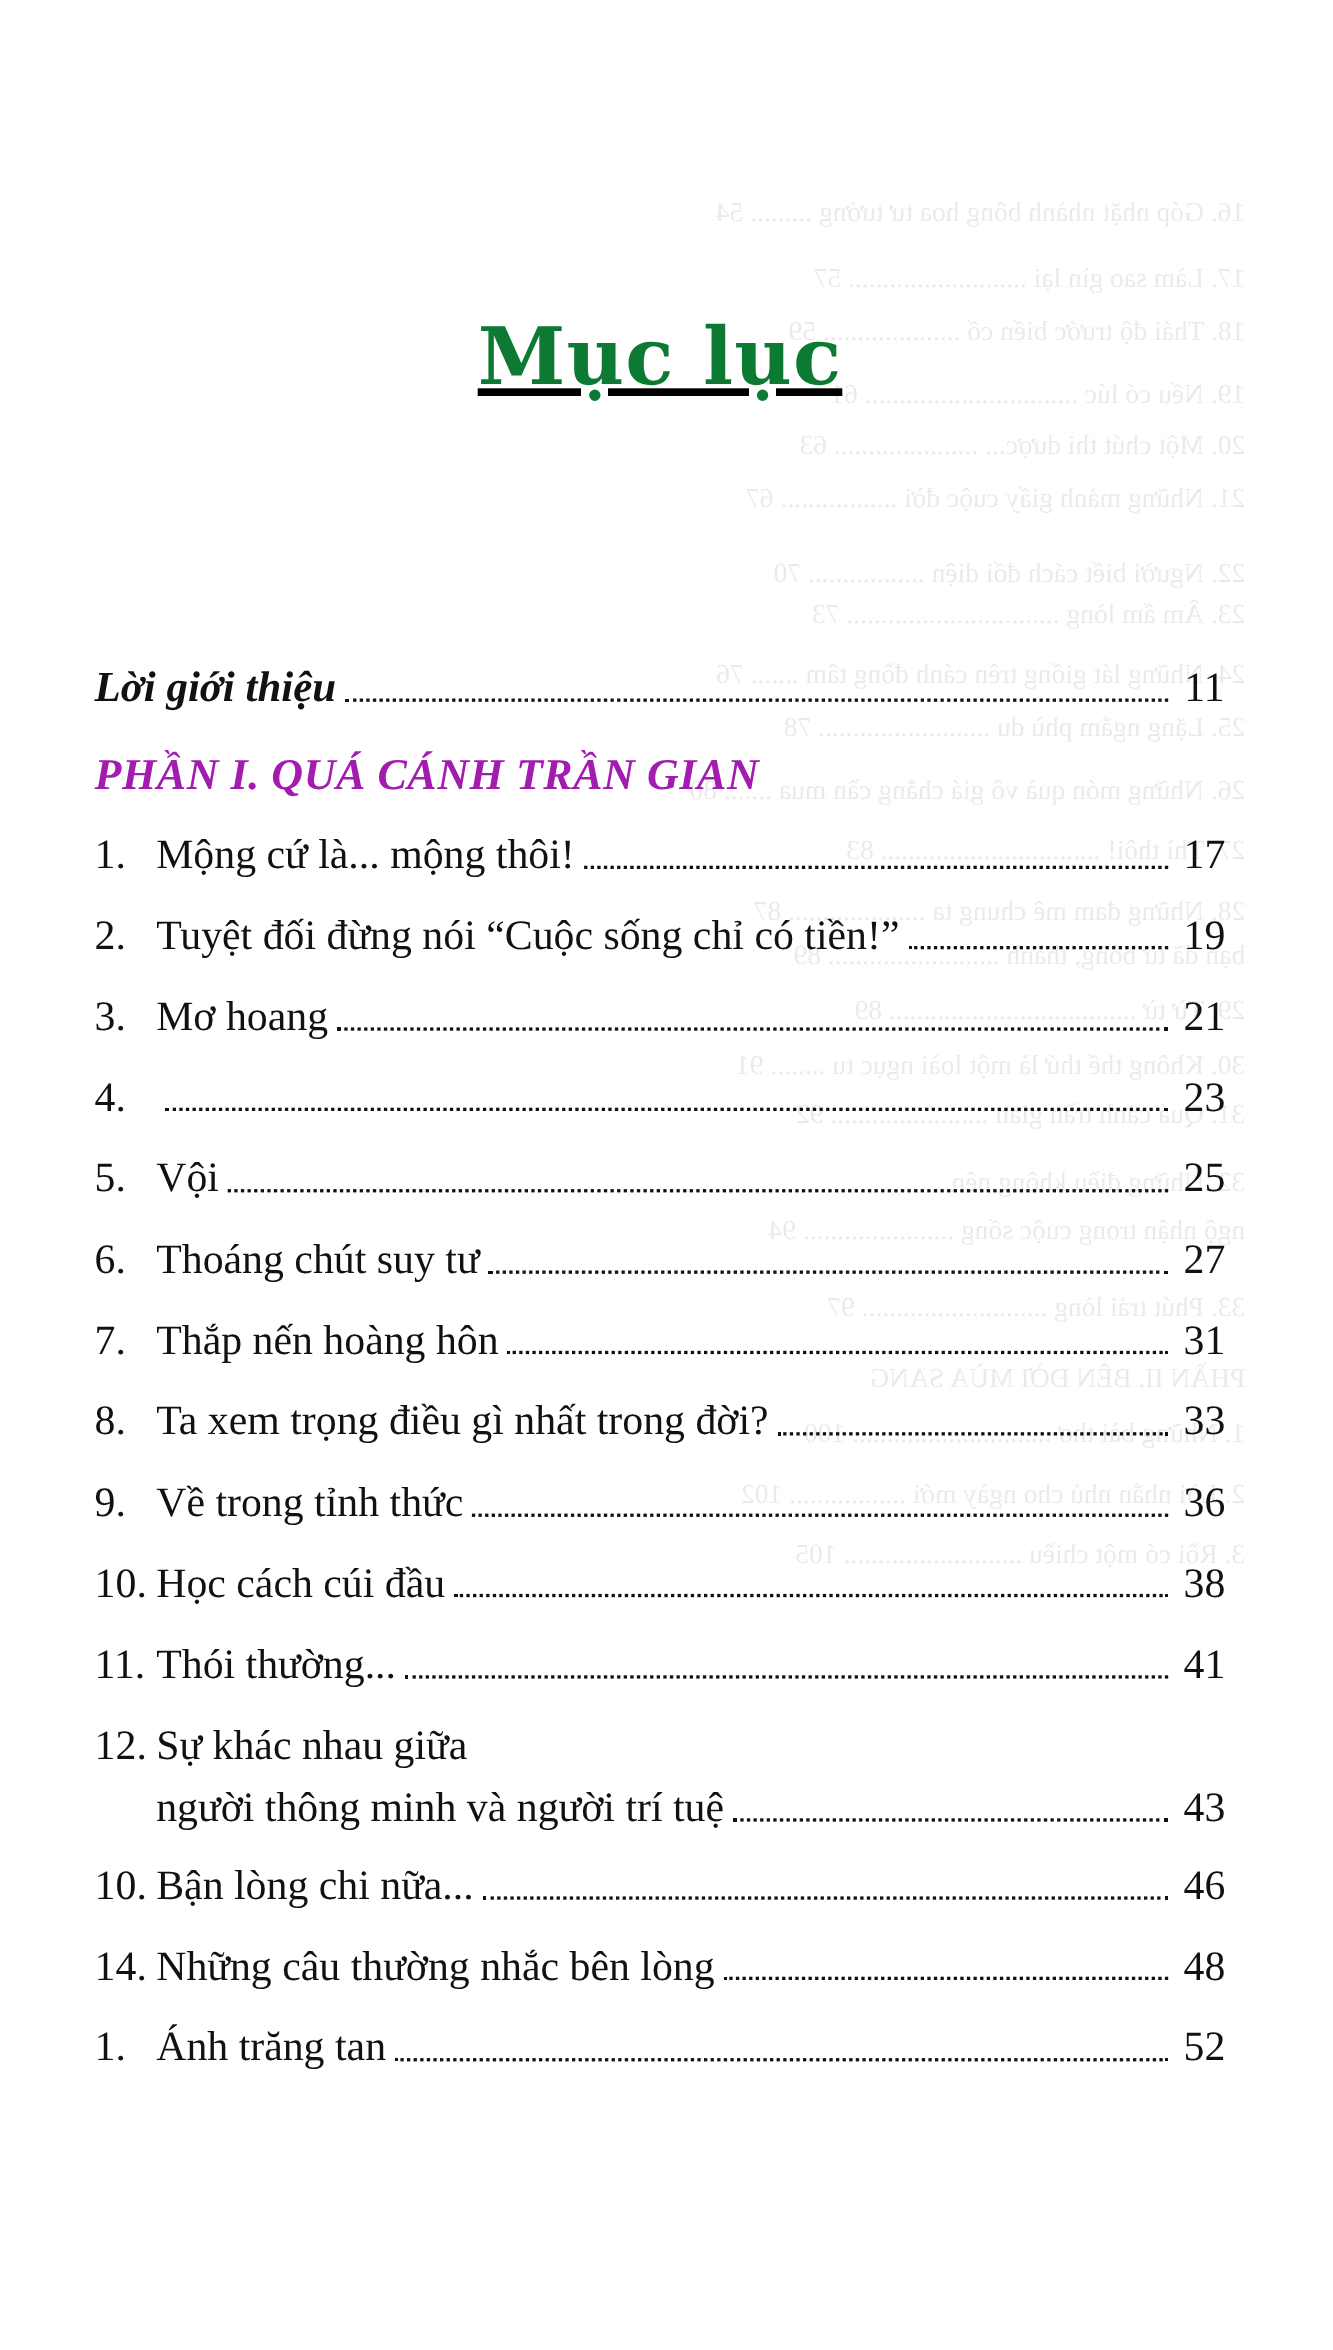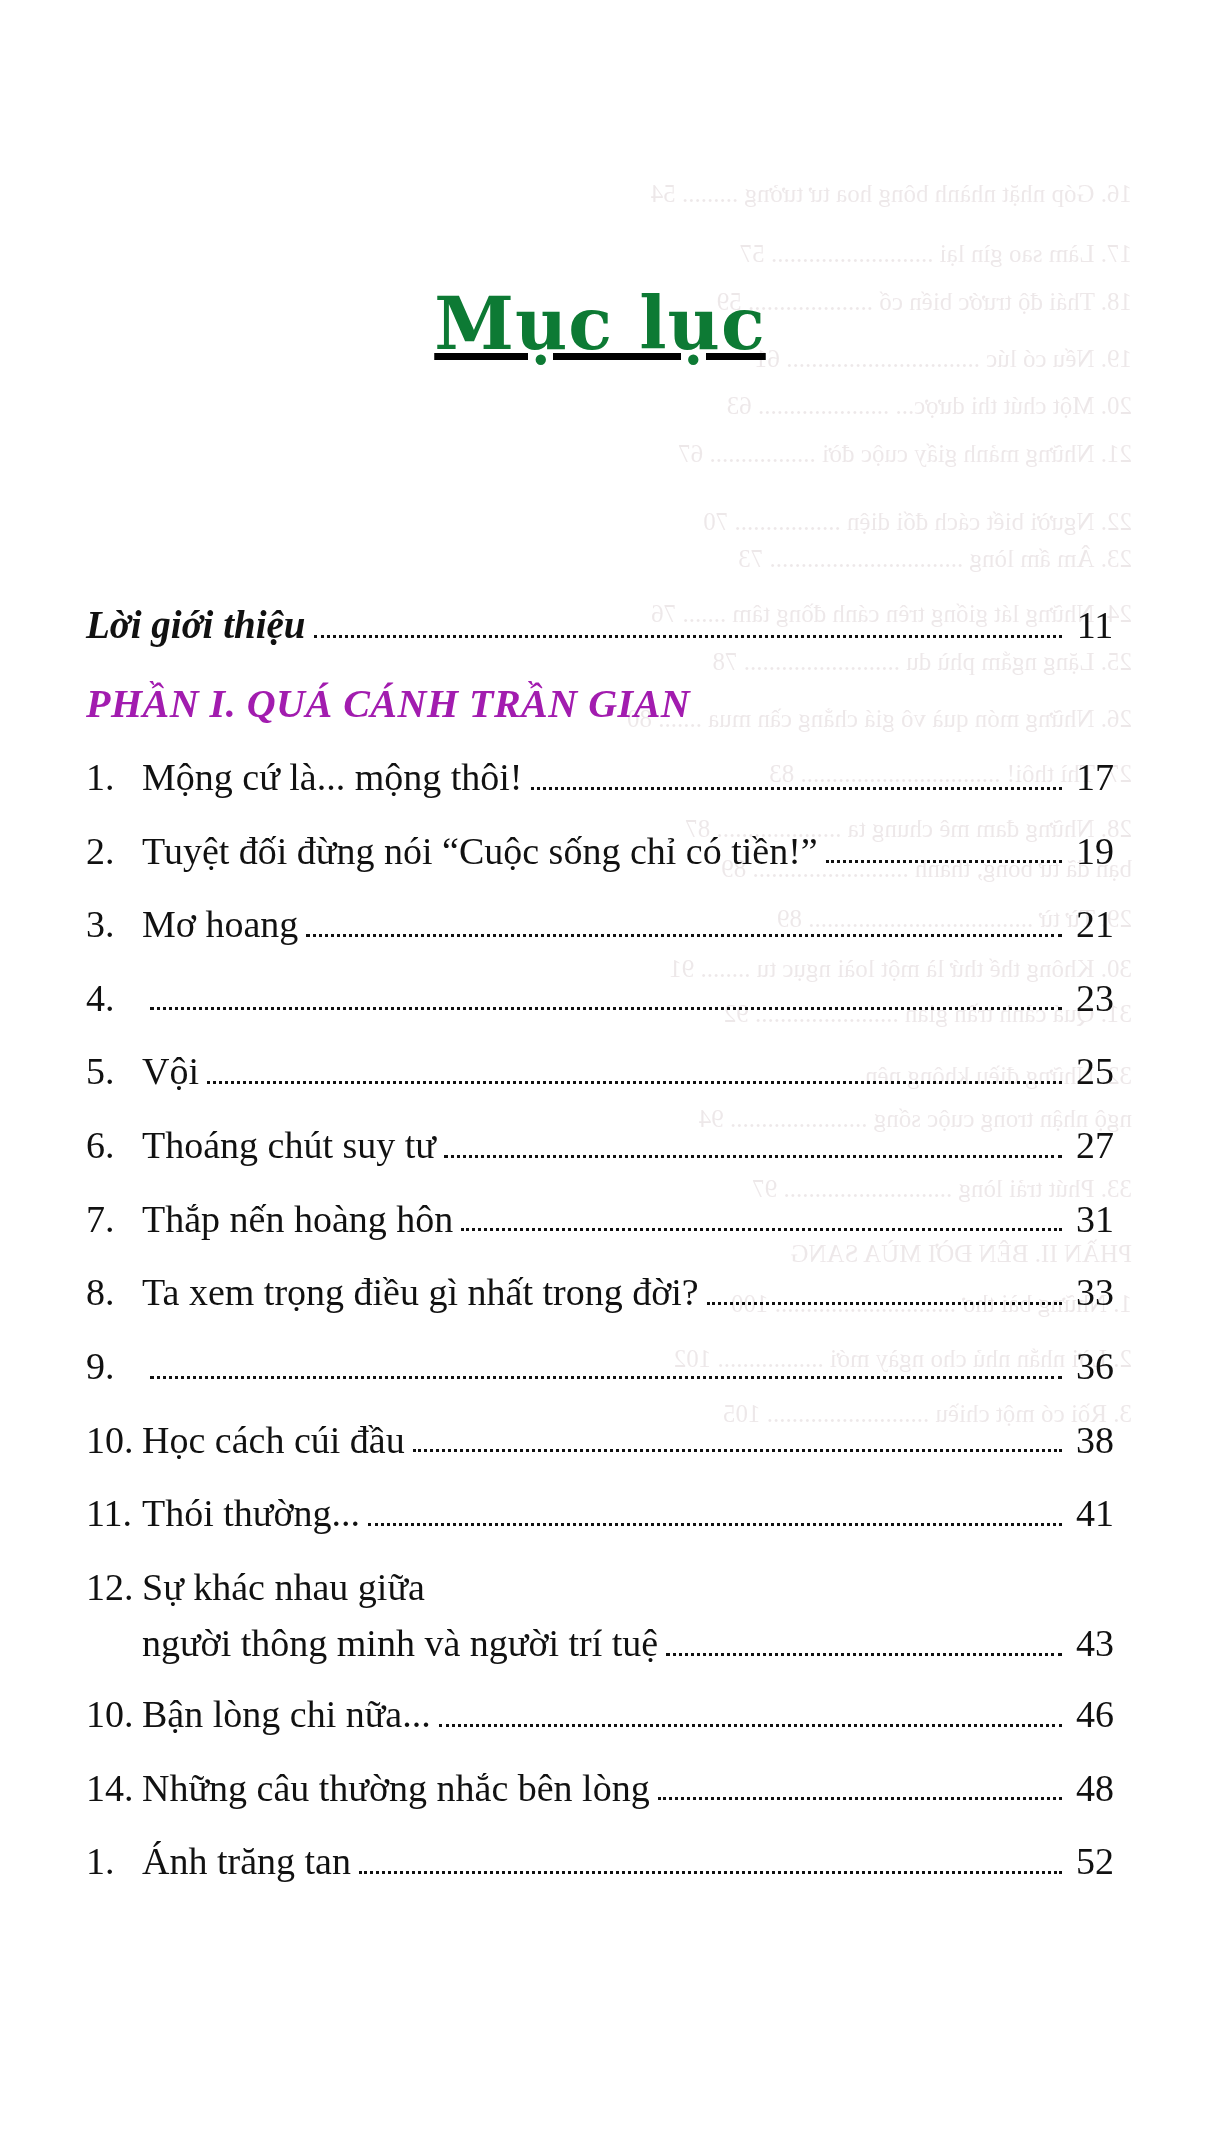--- a/index.html
+++ b/index.html
@@ -216,20 +216,21 @@
           <span class="pg">31</span>
         </div>
         <div class="entry">
           <span class="num">8.</span>
           <span class="txt">Ta xem trọng điều gì nhất trong đời?</span>
           <span class="leader"></span>
           <span class="pg">33</span>
         </div>
         <div class="entry">
           <span class="num">9.</span>
+          <span class="txt">Về trong tỉnh thức</span>
           <span class="leader"></span>
           <span class="pg">36</span>
         </div>
         <div class="entry">
           <span class="num">10.</span>
           <span class="txt">Học cách cúi đầu</span>
           <span class="leader"></span>
           <span class="pg">38</span>
         </div>
         <div class="entry">

